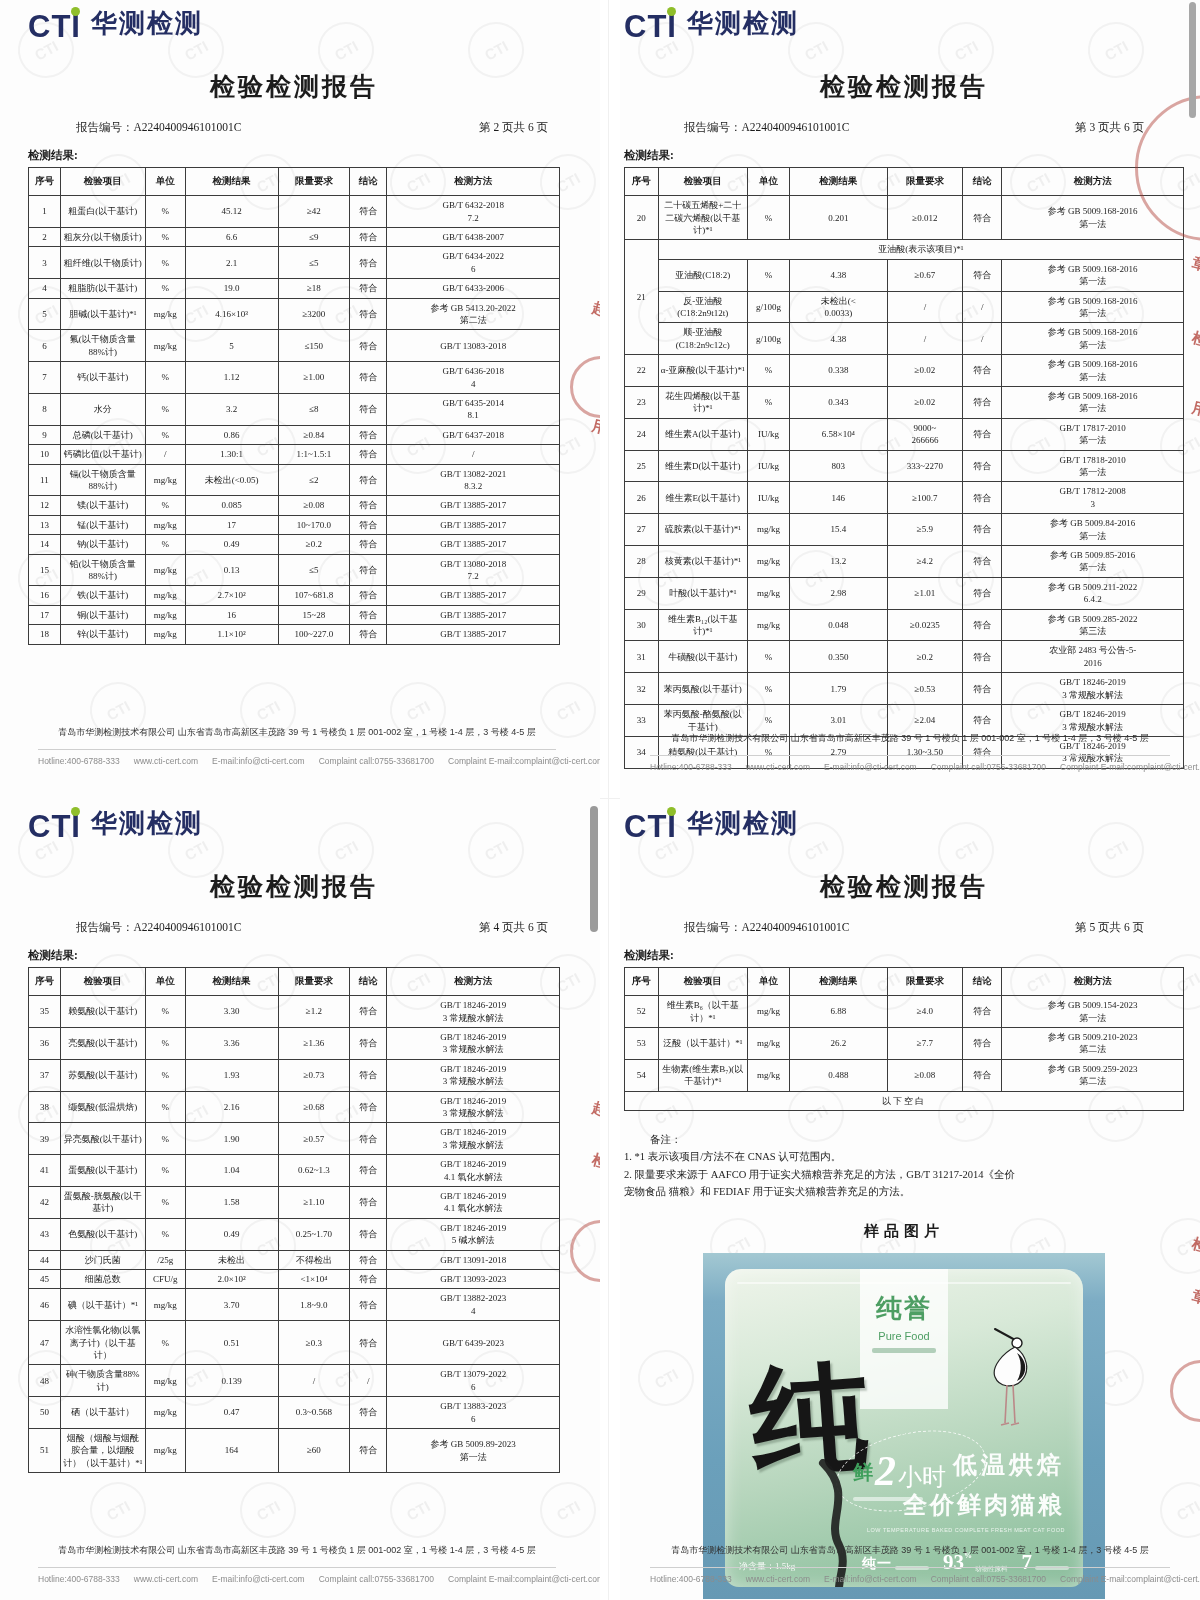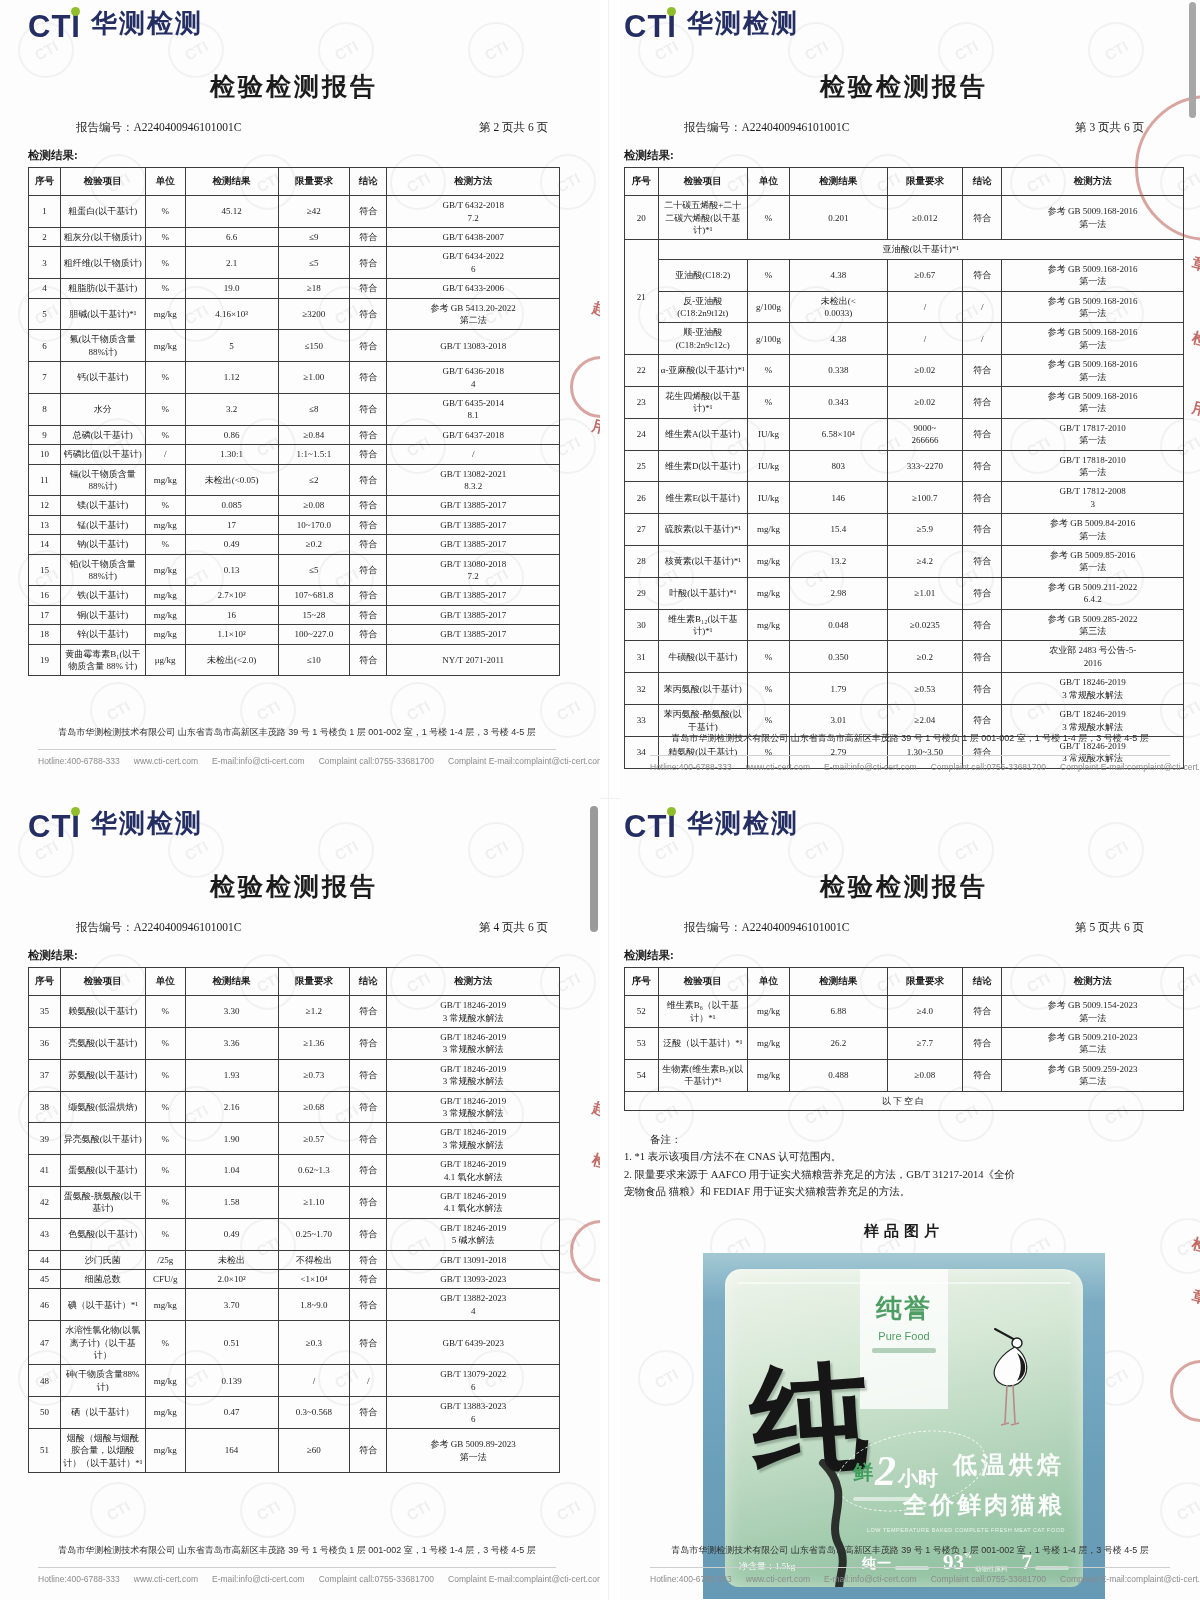--- a/index.html
+++ b/index.html
@@ -66,21 +66,21 @@
       background:rgba(255,255,255,.78);text-align:center;padding-top:22px;}
   .bag-brand-cn{font-size:26px;color:#4d9e63;font-weight:700;letter-spacing:2px;}
   .bag-brand-en{font-size:11px;color:#4d9e63;margin-top:4px;font-family:"Liberation Sans",sans-serif;}
   .blur-bar{height:5px;background:rgba(96,156,112,.45);border-radius:2px;margin:6px 12px 0 12px;}
   .calligraphy{position:absolute;left:26px;top:92px;font-size:118px;line-height:1;color:#161616;
       transform:rotate(-4deg);font-weight:700;text-shadow:2px 3px 2px rgba(20,40,25,.25);}
   .cal-stroke{position:absolute;left:60px;top:190px;z-index:1;}
   .fresh-badge{position:absolute;left:128px;top:178px;color:#fff;white-space:nowrap;}
   .fresh-zh{color:#3f9f5c;font-size:20px;font-weight:700;vertical-align:6px;}
   .fresh-num{font-size:42px;font-style:italic;font-weight:700;color:#fff;margin:0 2px;}
-  .fresh-unit{font-size:20px;font-weight:700;color:#fff;}
+  .fresh-unit{font-size:24px;font-weight:400;color:#fff;}
   .fresh-ellipse{position:absolute;left:-18px;top:-14px;width:150px;height:74px;border:1.5px dashed rgba(255,255,255,.8);
       border-radius:50%;transform:rotate(-12deg);}
   .fresh-sub{margin-top:2px;height:4px;width:70px;background:rgba(255,255,255,.55);border-radius:2px;}
   .claims{position:absolute;right:18px;top:180px;text-align:right;color:rgba(255,255,255,.95);}
   .claim1{font-size:24px;font-weight:700;letter-spacing:4px;}
   .claim2{font-size:24px;font-weight:700;letter-spacing:3px;margin-top:8px;}
   .claim-en{font-size:5.5px;letter-spacing:.5px;margin-top:6px;color:rgba(255,255,255,.8);
       font-family:"Liberation Sans",sans-serif;}
   .bag-bottom{position:absolute;left:14px;right:14px;bottom:14px;display:flex;align-items:flex-end;
       color:#fff;gap:14px;}
@@ -328,29 +328,20 @@
             </tr>
             <tr>
               <td>18</td>
               <td>锌(以干基计)</td>
               <td>mg/kg</td>
               <td>1.1×10²</td>
               <td class="method">100~227.0</td>
               <td>符合</td>
               <td class="method">GB/T 13885-2017</td>
             </tr>
-            <tr>
-              <td>19</td>
-              <td>黄曲霉毒素B₁(以干物质含量 88% 计)</td>
-              <td>μg/kg</td>
-              <td>未检出(&lt;2.0)</td>
-              <td class="method">≤10</td>
-              <td>符合</td>
-              <td class="method">NY/T 2071-2011</td>
-            </tr>
           </tbody>
         </table>
       </div>
       <div class="page-footer">
         <div class="company-line">青岛市华测检测技术有限公司  山东省青岛市高新区丰茂路 39 号 1 号楼负 1 层 001-002 室，1 号楼 1-4 层，3 号楼 4-5 层</div>
         <hr class="footer-sep">
         <div class="hotline-line">
           <span>Hotline:400-6788-333</span>
           <span>www.cti-cert.com</span>
           <span>E-mail:info@cti-cert.com</span>
@@ -428,21 +419,21 @@
               <td>二十碳五烯酸+二十二碳六烯酸(以干基计)*¹</td>
               <td>%</td>
               <td>0.201</td>
               <td class="method">≥0.012</td>
               <td>符合</td>
               <td class="method">参考 GB 5009.168-2016
 第一法</td>
             </tr>
             <tr>
               <td rowspan="4">21</td>
-              <td class="group-hdr" colspan="6">亚油酸(以干基计)*¹</td>
+              <td class="group-hdr" colspan="6">亚油酸(表示该项目)*¹</td>
             </tr>
             <tr>
               <td class="method">亚油酸(C18:2)</td>
               <td>%</td>
               <td class="method">4.38</td>
               <td>≥0.67</td>
               <td>符合</td>
               <td class="method">参考 GB 5009.168-2016
 第一法</td>
             </tr>

